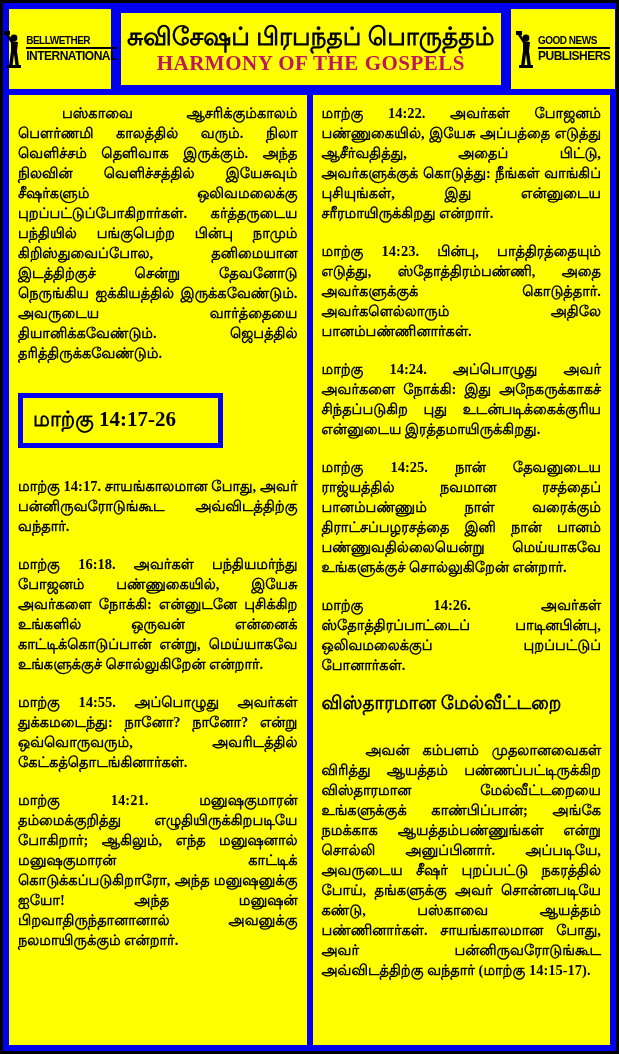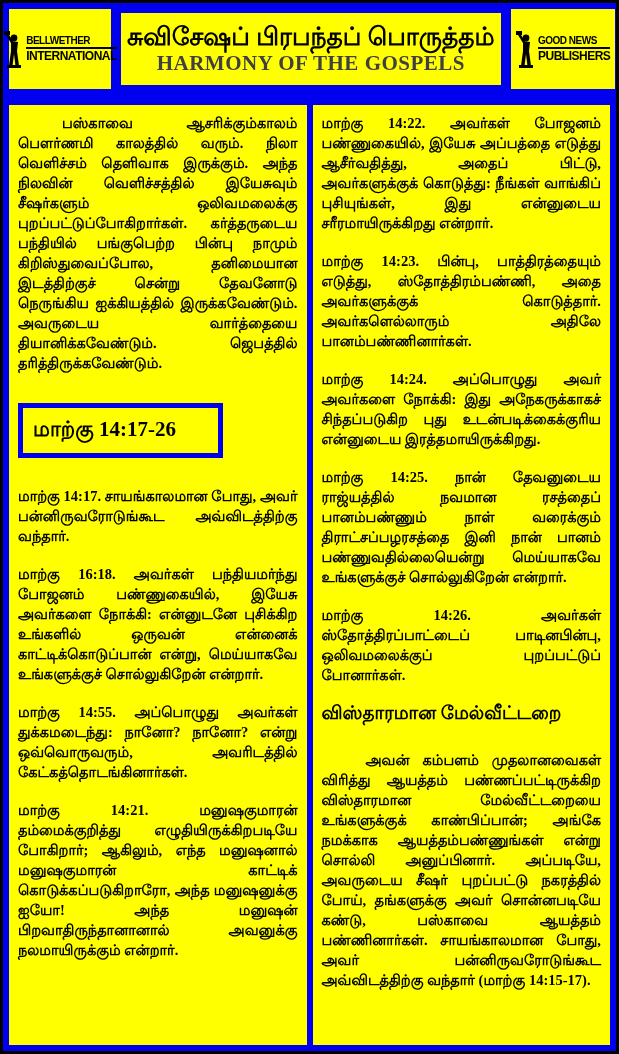--- a/index.html
+++ b/index.html
@@ -80,31 +80,30 @@
     font-size: 25px;
     line-height: 1.1;
     color: #000;
     white-space: nowrap;
   }
   .title-english {
     font-weight: bold;
     font-size: 21px;
     line-height: 1.1;
     letter-spacing: 0.5px;
-    color: #404040;
+    color: #be185d;
     white-space: nowrap;
   }
   
   .body-grid {
     flex: 1 1 auto;
     display: grid;
     grid-template-columns: 1fr 1fr;
     gap: 6px;
     min-height: 0;
-    margin-top: 10px;
   }
   .column {
     background: #FFFF00;
     padding: 8px 9px;
     box-sizing: border-box;
     overflow: hidden;
     color: #000;
   }
   .para {
     font-weight: bold;

